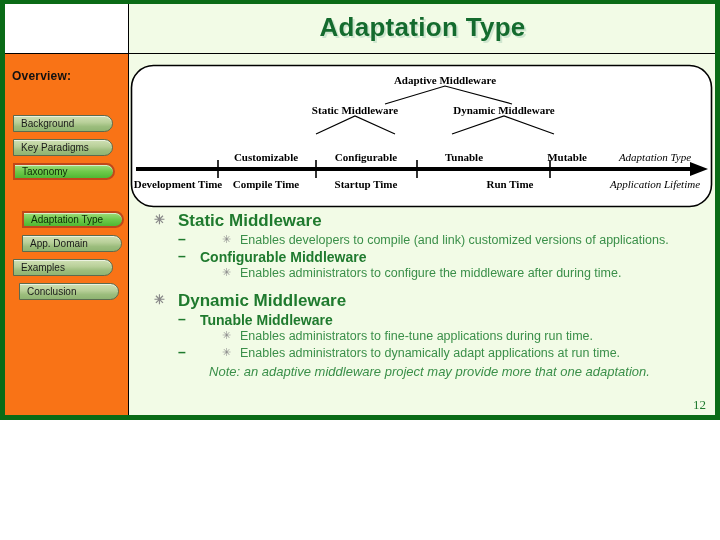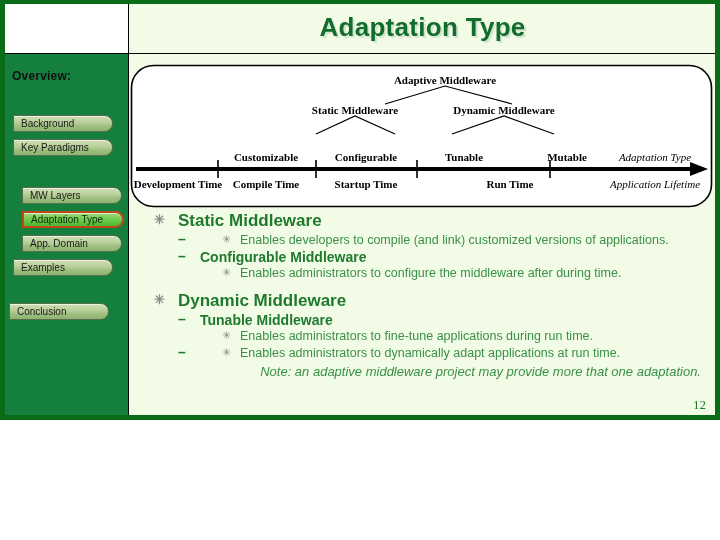--- a/index.html
+++ b/index.html
@@ -45,21 +45,21 @@
     font-size:26px;font-weight:bold;
     color:#146b2e;
     letter-spacing:.3px;
     text-shadow:2px 2px 0 #cfe6cf;
   }
 
   
   #sidebar{
     position:absolute;left:0;top:50px;
     width:124px;bottom:0;
-    background:#15803d;
+    background:#f97316;
     border-right:1px solid #000;
     box-sizing:border-box;
   }
   #overview-label{
     position:absolute;left:7px;top:15px;
     font-size:12px;font-weight:bold;color:#111;
     letter-spacing:.2px;
   }
   .navbtn{
     position:absolute;
@@ -126,21 +126,21 @@
     position:absolute;left:48px;top:0px;
     color:#1f7a2e;font-size:14px;font-weight:bold;
   }
   .b3{
     position:absolute;left:92px;top:1px;
     color:#8a8a8a;font-size:11px;line-height:13px;
   }
   #note{
     padding:3px 14px 0 28px;
     font-size:13px;font-style:italic;color:#3a8f49;
-    text-align:right;
+    text-align:center;
   }
   #pagenum{
     position:absolute;right:9px;bottom:2px;
     font-size:13px;color:#1f7a2e;
     font-family:"Liberation Serif", serif;
   }
   .spacer8{height:8px;}
 </style>
 </head>
 <body>
@@ -151,25 +151,25 @@
 
   <div id="title-band">
     <div id="page-title">Adaptation Type</div>
   </div>
 
   <div id="sidebar">
     <div id="overview-label">Overview:</div>
 
     <div class="navbtn" style="left:8px;top:61px;width:100px;"><span>Background</span></div>
     <div class="navbtn" style="left:8px;top:85px;width:100px;"><span>Key Paradigms</span></div>
-    <div class="navbtn sub" style="left:17px;top:133px;width:100px;"><span>MW Layers</span></div>
+    <div class="navbtn sel" style="left:8px;top:109px;width:102px;"><span>Taxonomy</span></div>
     <div class="navbtn sel sub" style="left:17px;top:157px;width:102px;"><span>Adaptation Type</span></div>
     <div class="navbtn sub" style="left:17px;top:181px;width:100px;"><span>App. Domain</span></div>
     <div class="navbtn" style="left:8px;top:205px;width:100px;"><span>Examples</span></div>
-    <div class="navbtn" style="left:4px;top:229px;width:100px;margin-top:20px;"><span>Conclusion</span></div>
+    <div class="navbtn" style="left:14px;top:229px;width:100px;"><span>Conclusion</span></div>
   </div>
 
   <div id="content">
 
     <div id="diagram">
       <svg width="585" height="148" viewBox="0 0 585 148" xmlns="http://www.w3.org/2000/svg">
 
         <rect x="1.5" y="1.5" width="580" height="141" rx="22" ry="22" fill="#ffffff" stroke="#000000" stroke-width="1.6"></rect>
 
         <path d="M 255 40 L 315 22 L 382 40" fill="none" stroke="#000" stroke-width="1.2"></path>

